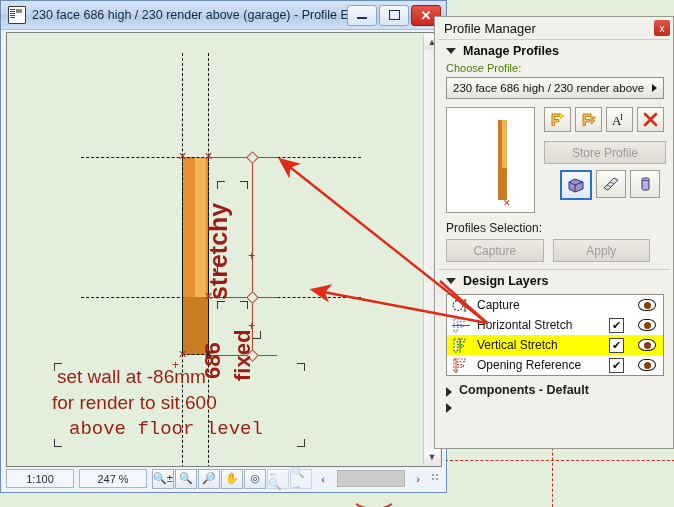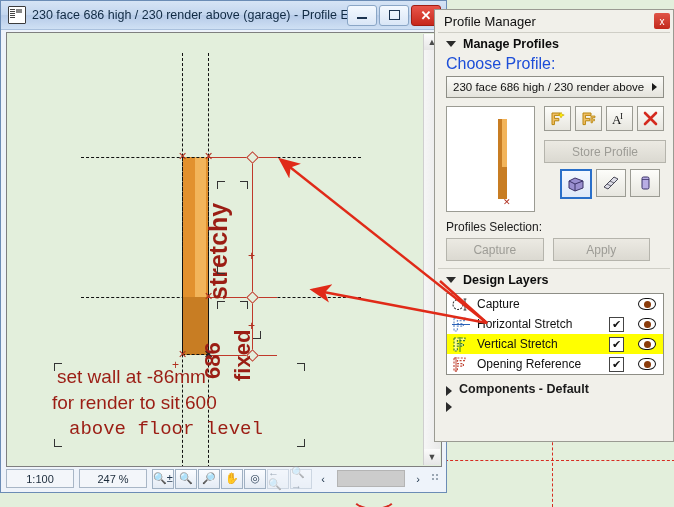--- a/index.html
+++ b/index.html
@@ -109,37 +109,37 @@
   #sb-track{flex:1;height:15px;background:#ccc;margin:0 3px;border:1px solid #b4b4b4;}
   #sb-grip{width:11px;height:11px;margin-left:2px;
      background:
        radial-gradient(circle at 2px 2px,#9aa6b3 1px,transparent 1px),
        radial-gradient(circle at 6px 2px,#9aa6b3 1px,transparent 1px),
        radial-gradient(circle at 2px 6px,#9aa6b3 1px,transparent 1px),
        radial-gradient(circle at 6px 6px,#9aa6b3 1px,transparent 1px);}
 
   
   #profile-manager{
-    position:absolute;left:434px;top:9px;width:240px;height:433px;
+    position:absolute;left:434px;top:16px;width:240px;height:433px;
     background:#f1f0ea;border:1px solid #9a9a92;box-sizing:border-box;
     font-size:12px;color:#1b1b1b;
   }
   #pm-title{height:22px;display:flex;align-items:center;
     background:#f1f0ea;padding-left:9px;font-size:13px;color:#101010;position:relative;}
   #pm-close{position:absolute;right:3px;top:3px;width:16px;height:16px;
     background:linear-gradient(to bottom,#e05548,#c2281b);color:#fff;border-radius:2px;
     display:flex;align-items:center;justify-content:center;font-size:10px;}
   .pm-sep{height:1px;background:#cfcec6;margin:0 3px;}
   .pm-section{display:flex;align-items:center;gap:7px;padding:4px 0 4px 11px;
     font-weight:bold;font-size:12.5px;color:#0d0d0d;}
   .tri-down{width:0;height:0;border-left:5px solid transparent;border-right:5px solid transparent;
     border-top:6px solid #2b2b2b;}
   .tri-right{width:0;height:0;border-top:5px solid transparent;border-bottom:5px solid transparent;
     border-left:6px solid #2b2b2b;}
-  .pm-label{padding-left:11px;font-size:16px;color:#1d4ed8;}
+  .pm-label{padding-left:11px;font-size:11px;color:#4d7c0f;}
   #profile-dropdown{
     margin:3px 9px 0 11px;height:20px;border:1px solid #8e8e86;
     background:linear-gradient(to bottom,#fbfbf8,#e4e3dc);
     display:flex;align-items:center;padding:0 6px;font-size:11.5px;color:#111;
     justify-content:space-between;
   }
   #profile-dropdown .ddtext{overflow:hidden;white-space:nowrap;}
   .dd-arrow{width:0;height:0;border-top:4px solid transparent;border-bottom:4px solid transparent;
     border-left:5px solid #1a1a1a;margin-left:6px;flex:none;}
 

